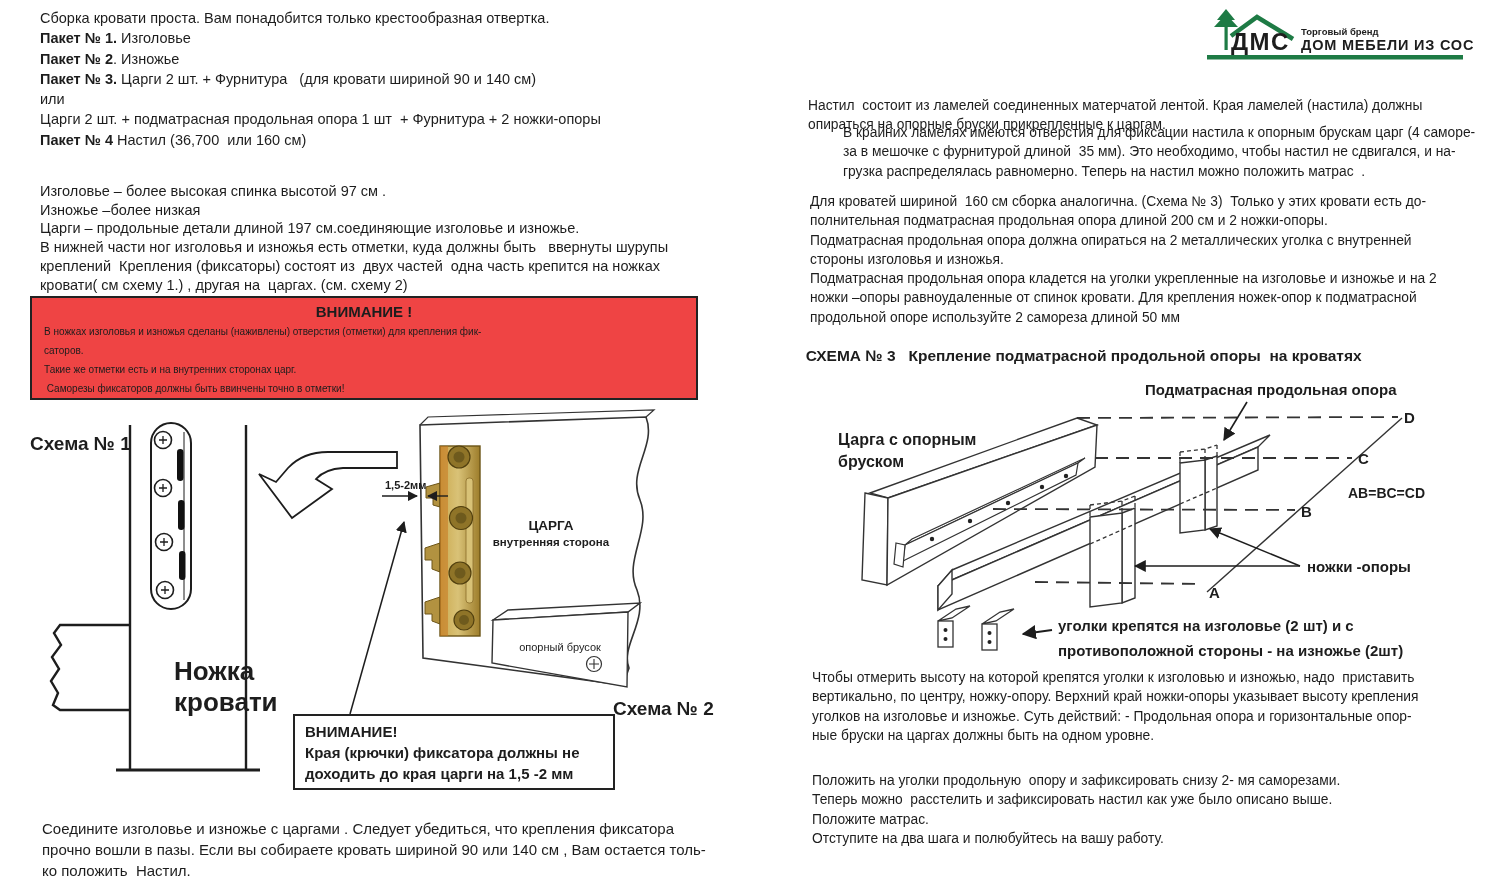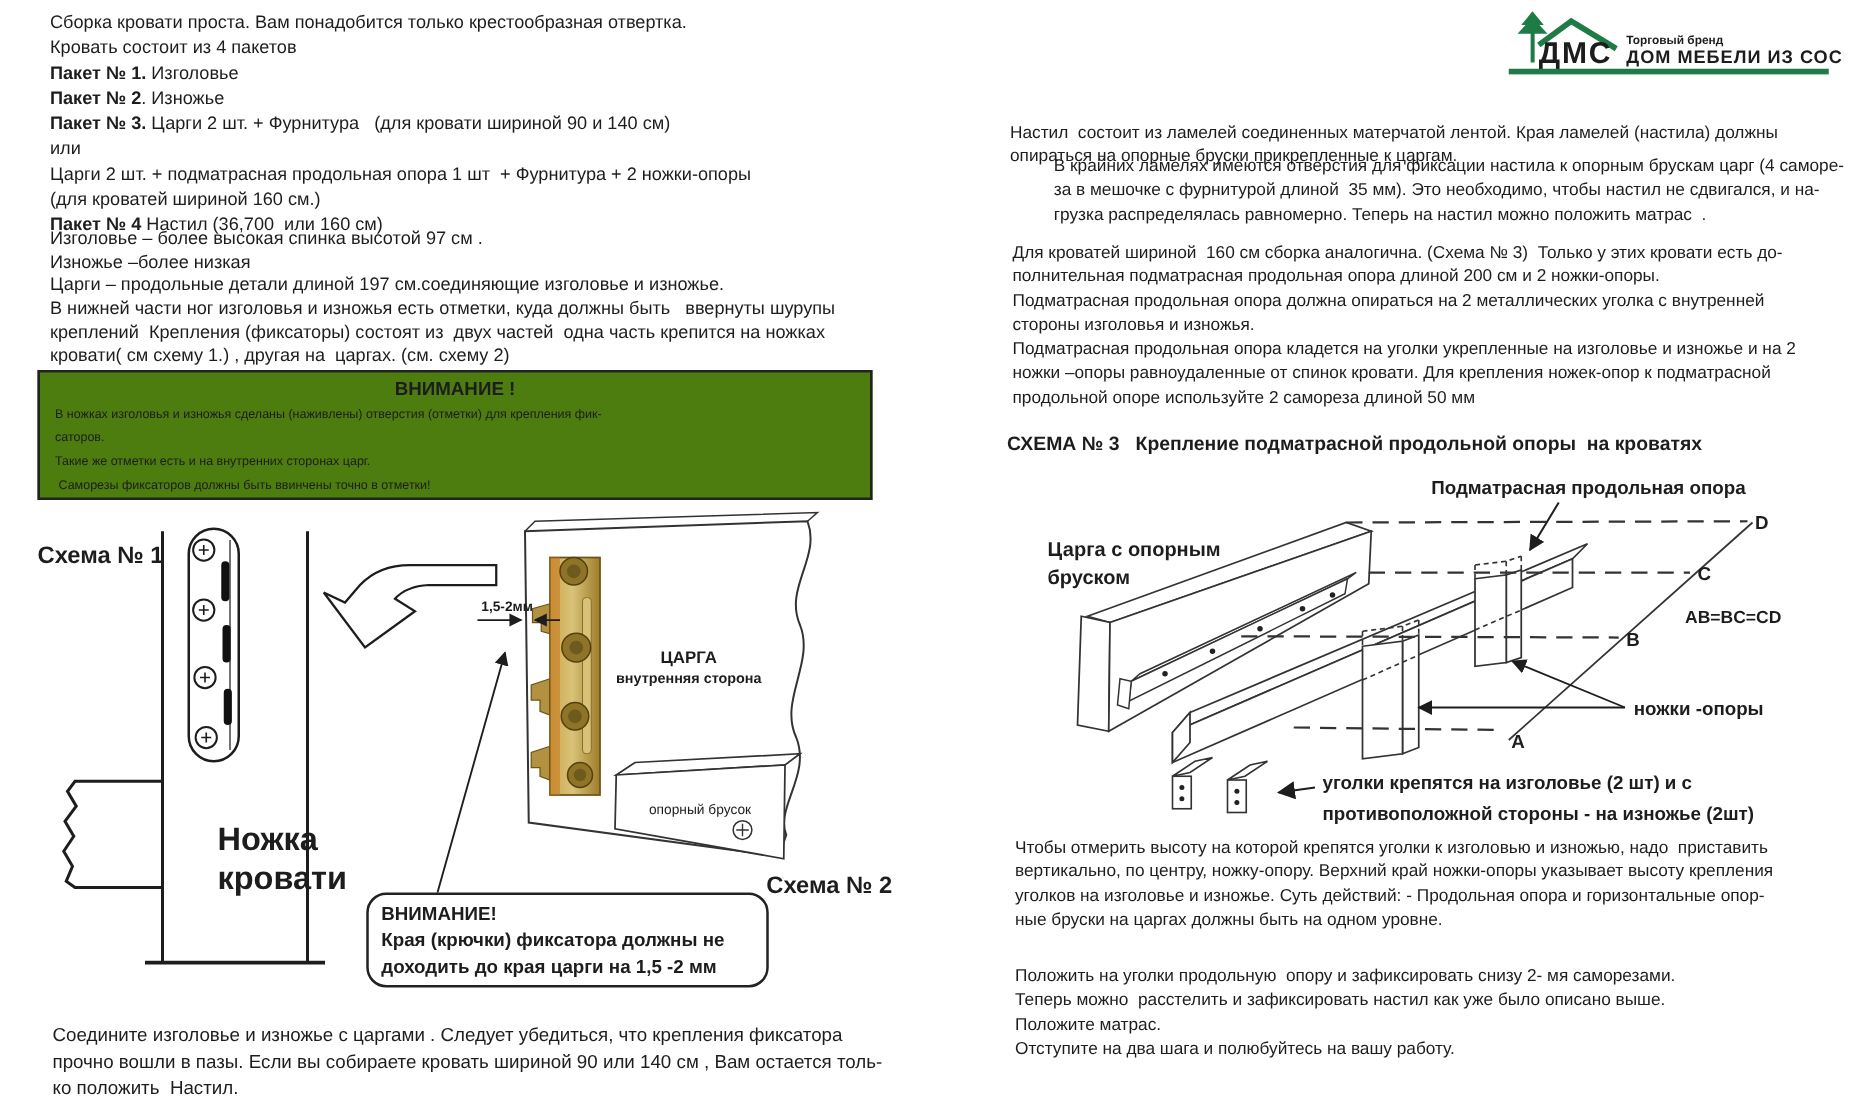--- a/index.html
+++ b/index.html
@@ -9,45 +9,43 @@
     font-family:"Liberation Sans", sans-serif;
   }
   .abs { position:absolute; }
   .pre { white-space:pre; }
   .body-text { font-size:14.5px; line-height:20.3px; }
   .body-text2 { font-size:14.5px; line-height:18.7px; }
   .rtext { font-size:13.8px; line-height:19.3px; }
   .pkg-line { white-space:pre; }
   .pkg-line b { font-weight:bold; }
   .warnbox {
-    border:2px solid #222; background:#4d7c0f;
+    border:2px solid #222; background:#ef4444;
   }
   .warnbox .wtitle { text-align:center; font-weight:bold; font-size:15px; padding-top:5px; }
   .warnbox .wbody { font-size:10px; line-height:19px; padding:2px 24px 0 12px; }
   .warnbox2 {
     border:2px solid #222; background:#fff; padding:5px 8px 4px 10px;
     font-size:15px; font-weight:bold; line-height:21px; white-space:pre;
   }
   .scheme-label { font-weight:bold; font-size:19px; }
   .closing { font-size:15px; line-height:21px; }
   .s3heading { font-size:15.5px; font-weight:bold; white-space:pre; }
   svg text { font-family:"Liberation Sans", sans-serif; fill:#1d1d1d; }
 </style>
 </head>
 <body>
 
 <div class="abs body-text" style="left:40px; top:8px;">
   <div class="pre">Сборка кровати проста. Вам понадобится только крестообразная отвертка.</div>
-  <div class="pre">Кровать состоит из 4 пакетов</div>
   <div class="pkg-line"><b>Пакет № 1.</b><span> Изголовье</span></div>
   <div class="pkg-line"><b>Пакет № 2</b><span>. Изножье</span></div>
   <div class="pkg-line"><b>Пакет № 3.</b><span> Царги 2 шт. + Фурнитура   (для кровати шириной 90 и 140 см)</span></div>
   <div class="pkg-line"><b></b><span>или</span></div>
   <div class="pkg-line"><b></b><span>Царги 2 шт. + подматрасная продольная опора 1 шт  + Фурнитура + 2 ножки-опоры</span></div>
-  <div class="pkg-line"><b></b><span>(для кроватей шириной 160 см.)</span></div>
   <div class="pkg-line"><b>Пакет № 4</b><span> Настил (36,700  или 160 см)</span></div>
 </div>
 
 <div class="abs body-text2 pre" style="left:40px; top:182px;">Изголовье – более высокая спинка высотой 97 см .
 Изножье –более низкая
 Царги – продольные детали длиной 197 см.соединяющие изголовье и изножье.
 В нижней части ног изголовья и изножья есть отметки, куда должны быть   ввернуты шурупы
 креплений  Крепления (фиксаторы) состоят из  двух частей  одна часть крепится на ножках
 кровати( см схему 1.) , другая на  царгах. (см. схему 2)</div>
 
@@ -145,21 +143,21 @@
     <g>
       <text x="357" y="81" font-size="11" font-weight="bold">1,5-2мм</text>
       <line x1="354" y1="88" x2="389" y2="88" stroke="#1d1d1d" stroke-width="1.4" marker-end="url(#ah)"></line>
       <line x1="420" y1="88" x2="400" y2="88" stroke="#1d1d1d" stroke-width="1.4" marker-end="url(#ah)"></line>
     </g>
 
     <line x1="322" y1="306" x2="376" y2="114" stroke="#1d1d1d" stroke-width="1.5" marker-end="url(#ah)"></line>
   </g>
 </svg>
 
-<div class="abs warnbox2" style="left:293px; top:714px; width:300px;border-radius:16px;">ВНИМАНИЕ!
+<div class="abs warnbox2" style="left:293px; top:714px; width:300px;">ВНИМАНИЕ!
 Края (крючки) фиксатора должны не
 доходить до края царги на 1,5 -2 мм</div>
 
 <div class="abs scheme-label" style="left:613px; top:698px;">Схема № 2</div>
 
 <div class="abs closing pre" style="left:42px; top:818px;">Соедините изголовье и изножье с царгами . Следует убедиться, что крепления фиксатора
 прочно вошли в пазы. Если вы собираете кровать шириной 90 или 140 см , Вам остается толь-
 ко положить  Настил.</div>
 
 <svg class="abs" style="left:1205px; top:4px;" width="270" height="62" viewBox="0 0 270 62">

